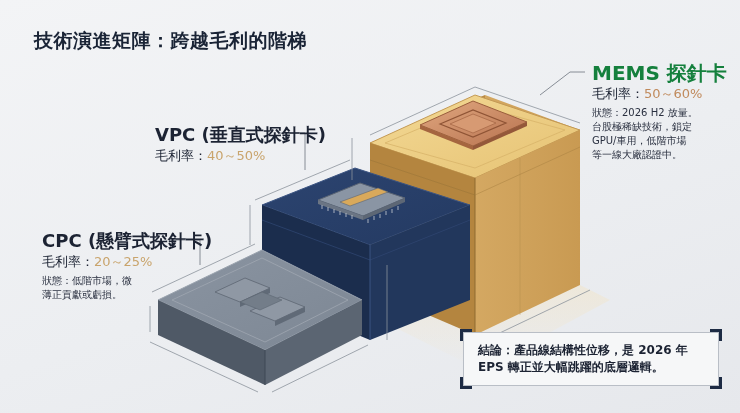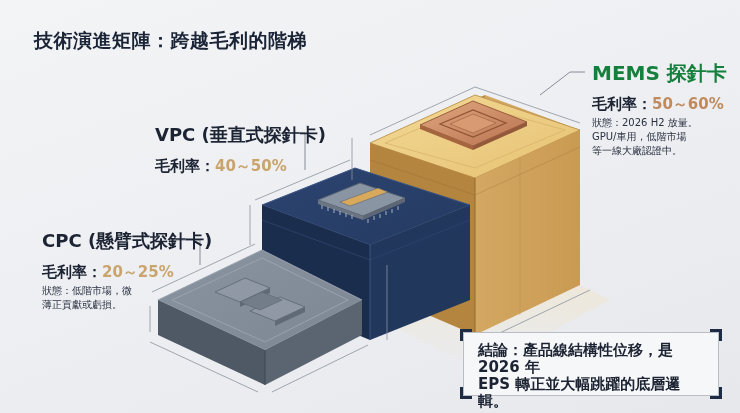--- a/index.html
+++ b/index.html
@@ -8,30 +8,30 @@
     background: linear-gradient(160deg, #f3f4f6 0%, #eceef1 55%, #e6e8ec 100%);
     font-family: "DejaVu Sans", "Liberation Sans", sans-serif;
   }
   .title {
     position: absolute; left: 34px; top: 28px;
     font-size: 19px; font-weight: bold; color: #1a2436; letter-spacing: 0.5px;
   }
   svg.art { position: absolute; left: 0; top: 0; }
   .label { position: absolute; color: #1c2333; }
   .label .name { font-weight: bold; font-size: 18px; line-height: 18px; white-space: nowrap; }
-  .label .margin-row { font-weight: bold; font-size: 15px; line-height: 20px; margin-top: 12px; white-space: nowrap; }
+  .label .margin-row { font-weight: normal; font-size: 13px; line-height: 20px; margin-top: 2px; white-space: nowrap; }
   .label .margin-val { color: #c9a46c; }
   .label .status { font-size: 10px; line-height: 14px; color: #2a3040; margin-top: 2px; }
   .mems .name { color: #15803d; font-size: 20px; text-align: right; }
   .mems .margin-val { color: #c08a5c; }
   .conclusion {
-    position: absolute; left: 463px; top: 332px; width: 256px; height: 64px;
+    position: absolute; left: 463px; top: 332px; width: 256px; height: 54px;
     background: #f6f7f8; border: 1px solid #b9bec6; box-sizing: border-box;
     padding: 9px 12px 0 14px;
-    font-size: 15px; font-weight: bold; line-height: 17px; color: #1c2333;
+    font-size: 12px; font-weight: bold; line-height: 17px; color: #1c2333;
   }
   .bracket { position: absolute; width: 9px; height: 9px; border-color: #1d2b44; border-style: solid; }
   .bracket.tl { left: -4px; top: -4px; border-width: 3px 0 0 3px; }
   .bracket.tr { right: -4px; top: -4px; border-width: 3px 3px 0 0; }
   .bracket.bl { left: -4px; bottom: -4px; border-width: 0 0 3px 3px; }
   .bracket.br { right: -4px; bottom: -4px; border-width: 0 3px 3px 0; }
 </style>
 </head>
 <body>
 
@@ -156,20 +156,21 @@
   </g>
 </svg>
 
 <div class="label mems" style="left:592px; top:64px;">
   <div class="name">MEMS 探針卡</div>
   <div class="margin-row">
     <span>毛利率：</span><span class="margin-val">50～60%</span>
   </div>
   <div class="status">
     <div>狀態：2026 H2 放量。</div>
+    <div>台股極稀缺技術，鎖定</div>
     <div>GPU/車用，低階市場</div>
     <div>等一線大廠認證中。</div>
   </div>
 </div>
 
 <div class="label" style="left:155px; top:126px;">
   <div class="name">VPC (垂直式探針卡)</div>
   <div class="margin-row">
     <span>毛利率：</span><span class="margin-val">40～50%</span>
   </div>

